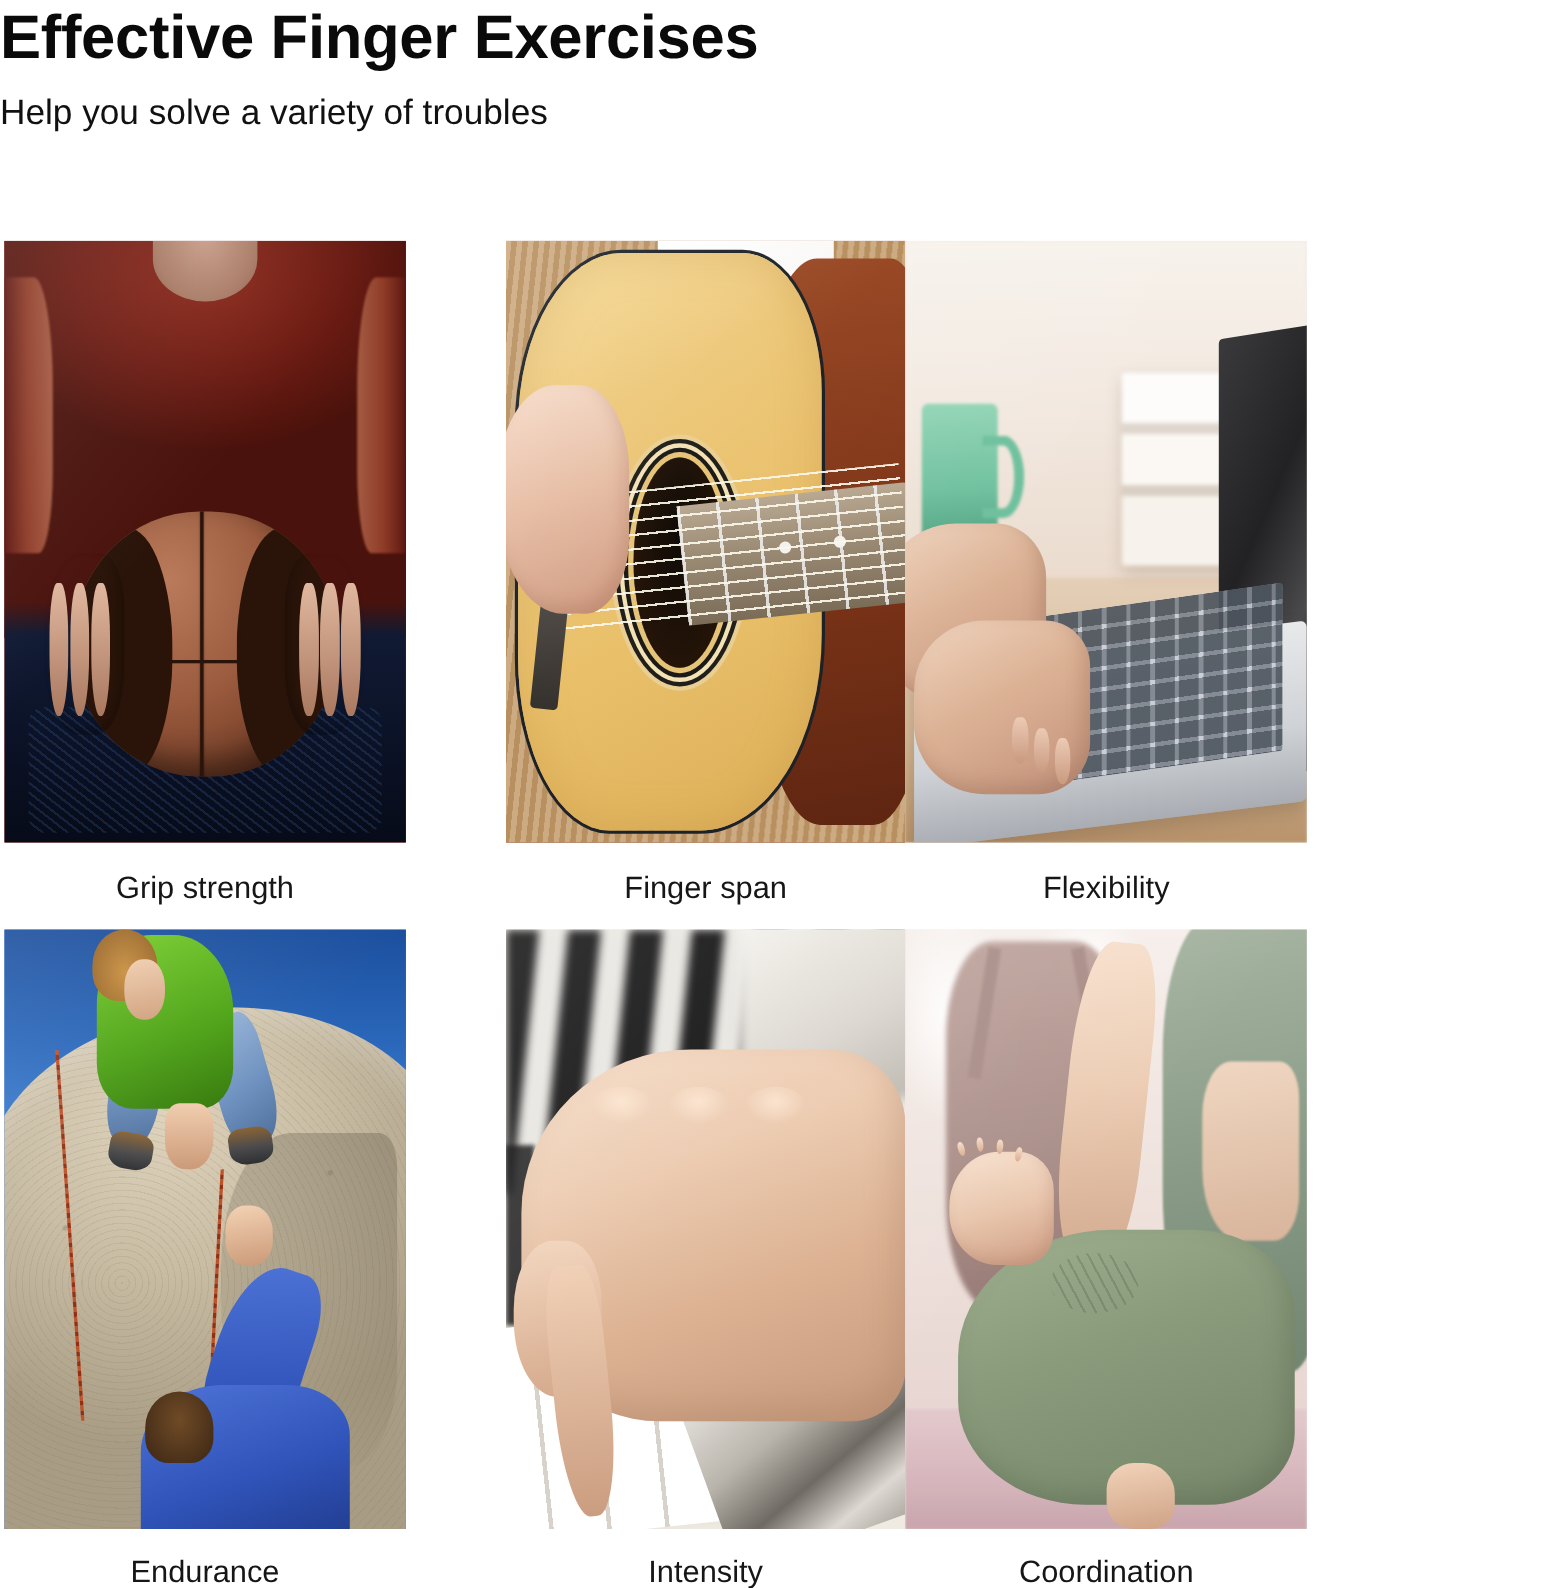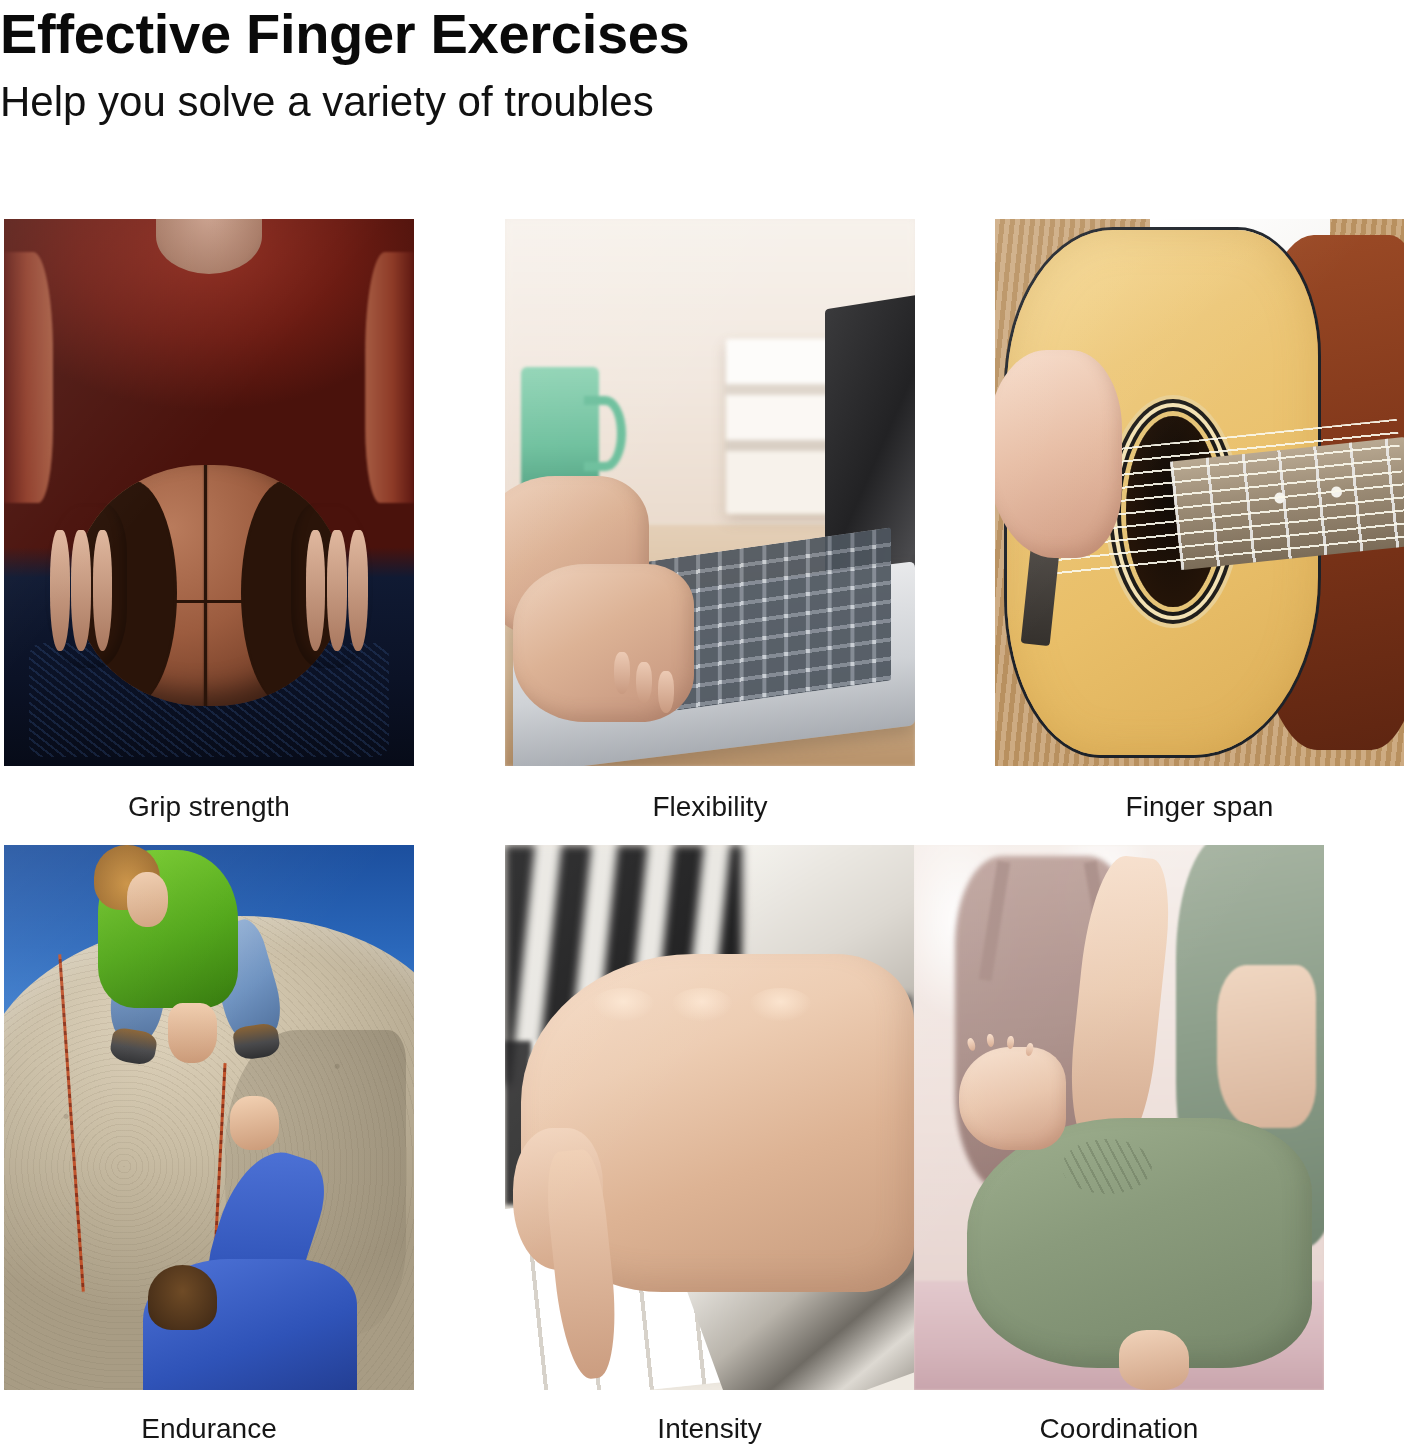--- a/index.html
+++ b/index.html
@@ -25,21 +25,21 @@
 
   .title {
     font-size: 56px;
     font-weight: 700;
     line-height: 68px;
     color: #0a0a0a;
     letter-spacing: -0.3px;
   }
 
   .subtitle-1 {
-    font-size: 42px;
+    font-size: 32px;
     font-weight: 400;
     line-height: 48px;
     color: #111111;
     margin-top: 10px;
   }
 
   .subtitle-2 {
     font-size: 34px;
     font-weight: 400;
     line-height: 48px;
@@ -48,21 +48,21 @@
   }
 
   
   .grid {
     position: absolute;
     left: 4px;
     top: 219px;
     width: 1400px;
   }
 
-  .row { display: flex; width: 1400px; justify-content: flex-end; }
+  .row { display: flex; width: 1264px; justify-content: flex-end; }
   .row-1 { height: 626px; }
   .row-2 { height: 598px; }
 
   .cell {
     width: 410px;
     position: relative;
   }
   .cell.gap-a { margin-right: 91px; }
   .cell.gap-b { margin-right: 80px; }
   .cell.w3 { width: 409px; }
@@ -551,20 +551,40 @@
             <div class="bb-fing" style="left:58%"></div>
           </div>
           <div class="bb-handR">
             <div class="bb-fing" style="left:6%"></div>
             <div class="bb-fing" style="left:32%"></div>
             <div class="bb-fing" style="left:58%"></div>
           </div>
           <div class="sheen"></div>
         </div>
         <div class="caption">Grip strength</div>
+      </div>
+
+      <div class="cell w3">
+        <div class="photo ph-guitar">
+          <div class="gt-sweater"></div>
+          <div class="gt-shirt"></div>
+          <div class="gt-bodyback"></div>
+          <div class="gt-top"></div>
+          <div class="gt-hole"></div>
+          <div class="gt-neck">
+            <div class="gt-frets"></div>
+            <div class="gt-dot" style="left:42%"></div>
+            <div class="gt-dot" style="left:66%"></div>
+          </div>
+          <div class="gt-strings"></div>
+          <div class="gt-capo"></div>
+          <div class="gt-hand"></div>
+          <div class="sheen"></div>
+        </div>
+        <div class="caption">Finger span</div>
       </div>
 
       <div class="cell gap-b">
         <div class="photo ph-laptop">
           <div class="lp-bg"></div>
           <div class="lp-desk"></div>
           <div class="lp-mug"></div>
           <div class="lp-books"></div>
           <div class="lp-screen"></div>
           <div class="lp-base"></div>
@@ -575,40 +595,20 @@
             <div class="lp-fgr" style="left:76%; top:66%"></div>
           </div>
           <div class="lp-hand2">
             <div class="lp-fgr" style="left:56%; top:56%"></div>
             <div class="lp-fgr" style="left:68%; top:62%"></div>
             <div class="lp-fgr" style="left:80%; top:68%"></div>
           </div>
           <div class="sheen"></div>
         </div>
         <div class="caption">Flexibility</div>
-      </div>
-
-      <div class="cell w3">
-        <div class="photo ph-guitar">
-          <div class="gt-sweater"></div>
-          <div class="gt-shirt"></div>
-          <div class="gt-bodyback"></div>
-          <div class="gt-top"></div>
-          <div class="gt-hole"></div>
-          <div class="gt-neck">
-            <div class="gt-frets"></div>
-            <div class="gt-dot" style="left:42%"></div>
-            <div class="gt-dot" style="left:66%"></div>
-          </div>
-          <div class="gt-strings"></div>
-          <div class="gt-capo"></div>
-          <div class="gt-hand"></div>
-          <div class="sheen"></div>
-        </div>
-        <div class="caption">Finger span</div>
       </div>
 
     </div>
 
     <div class="row row-2">
 
       <div class="cell gap-a">
         <div class="photo ph-climb">
           <div class="cl-sky"></div>
           <div class="cl-rock"></div>

